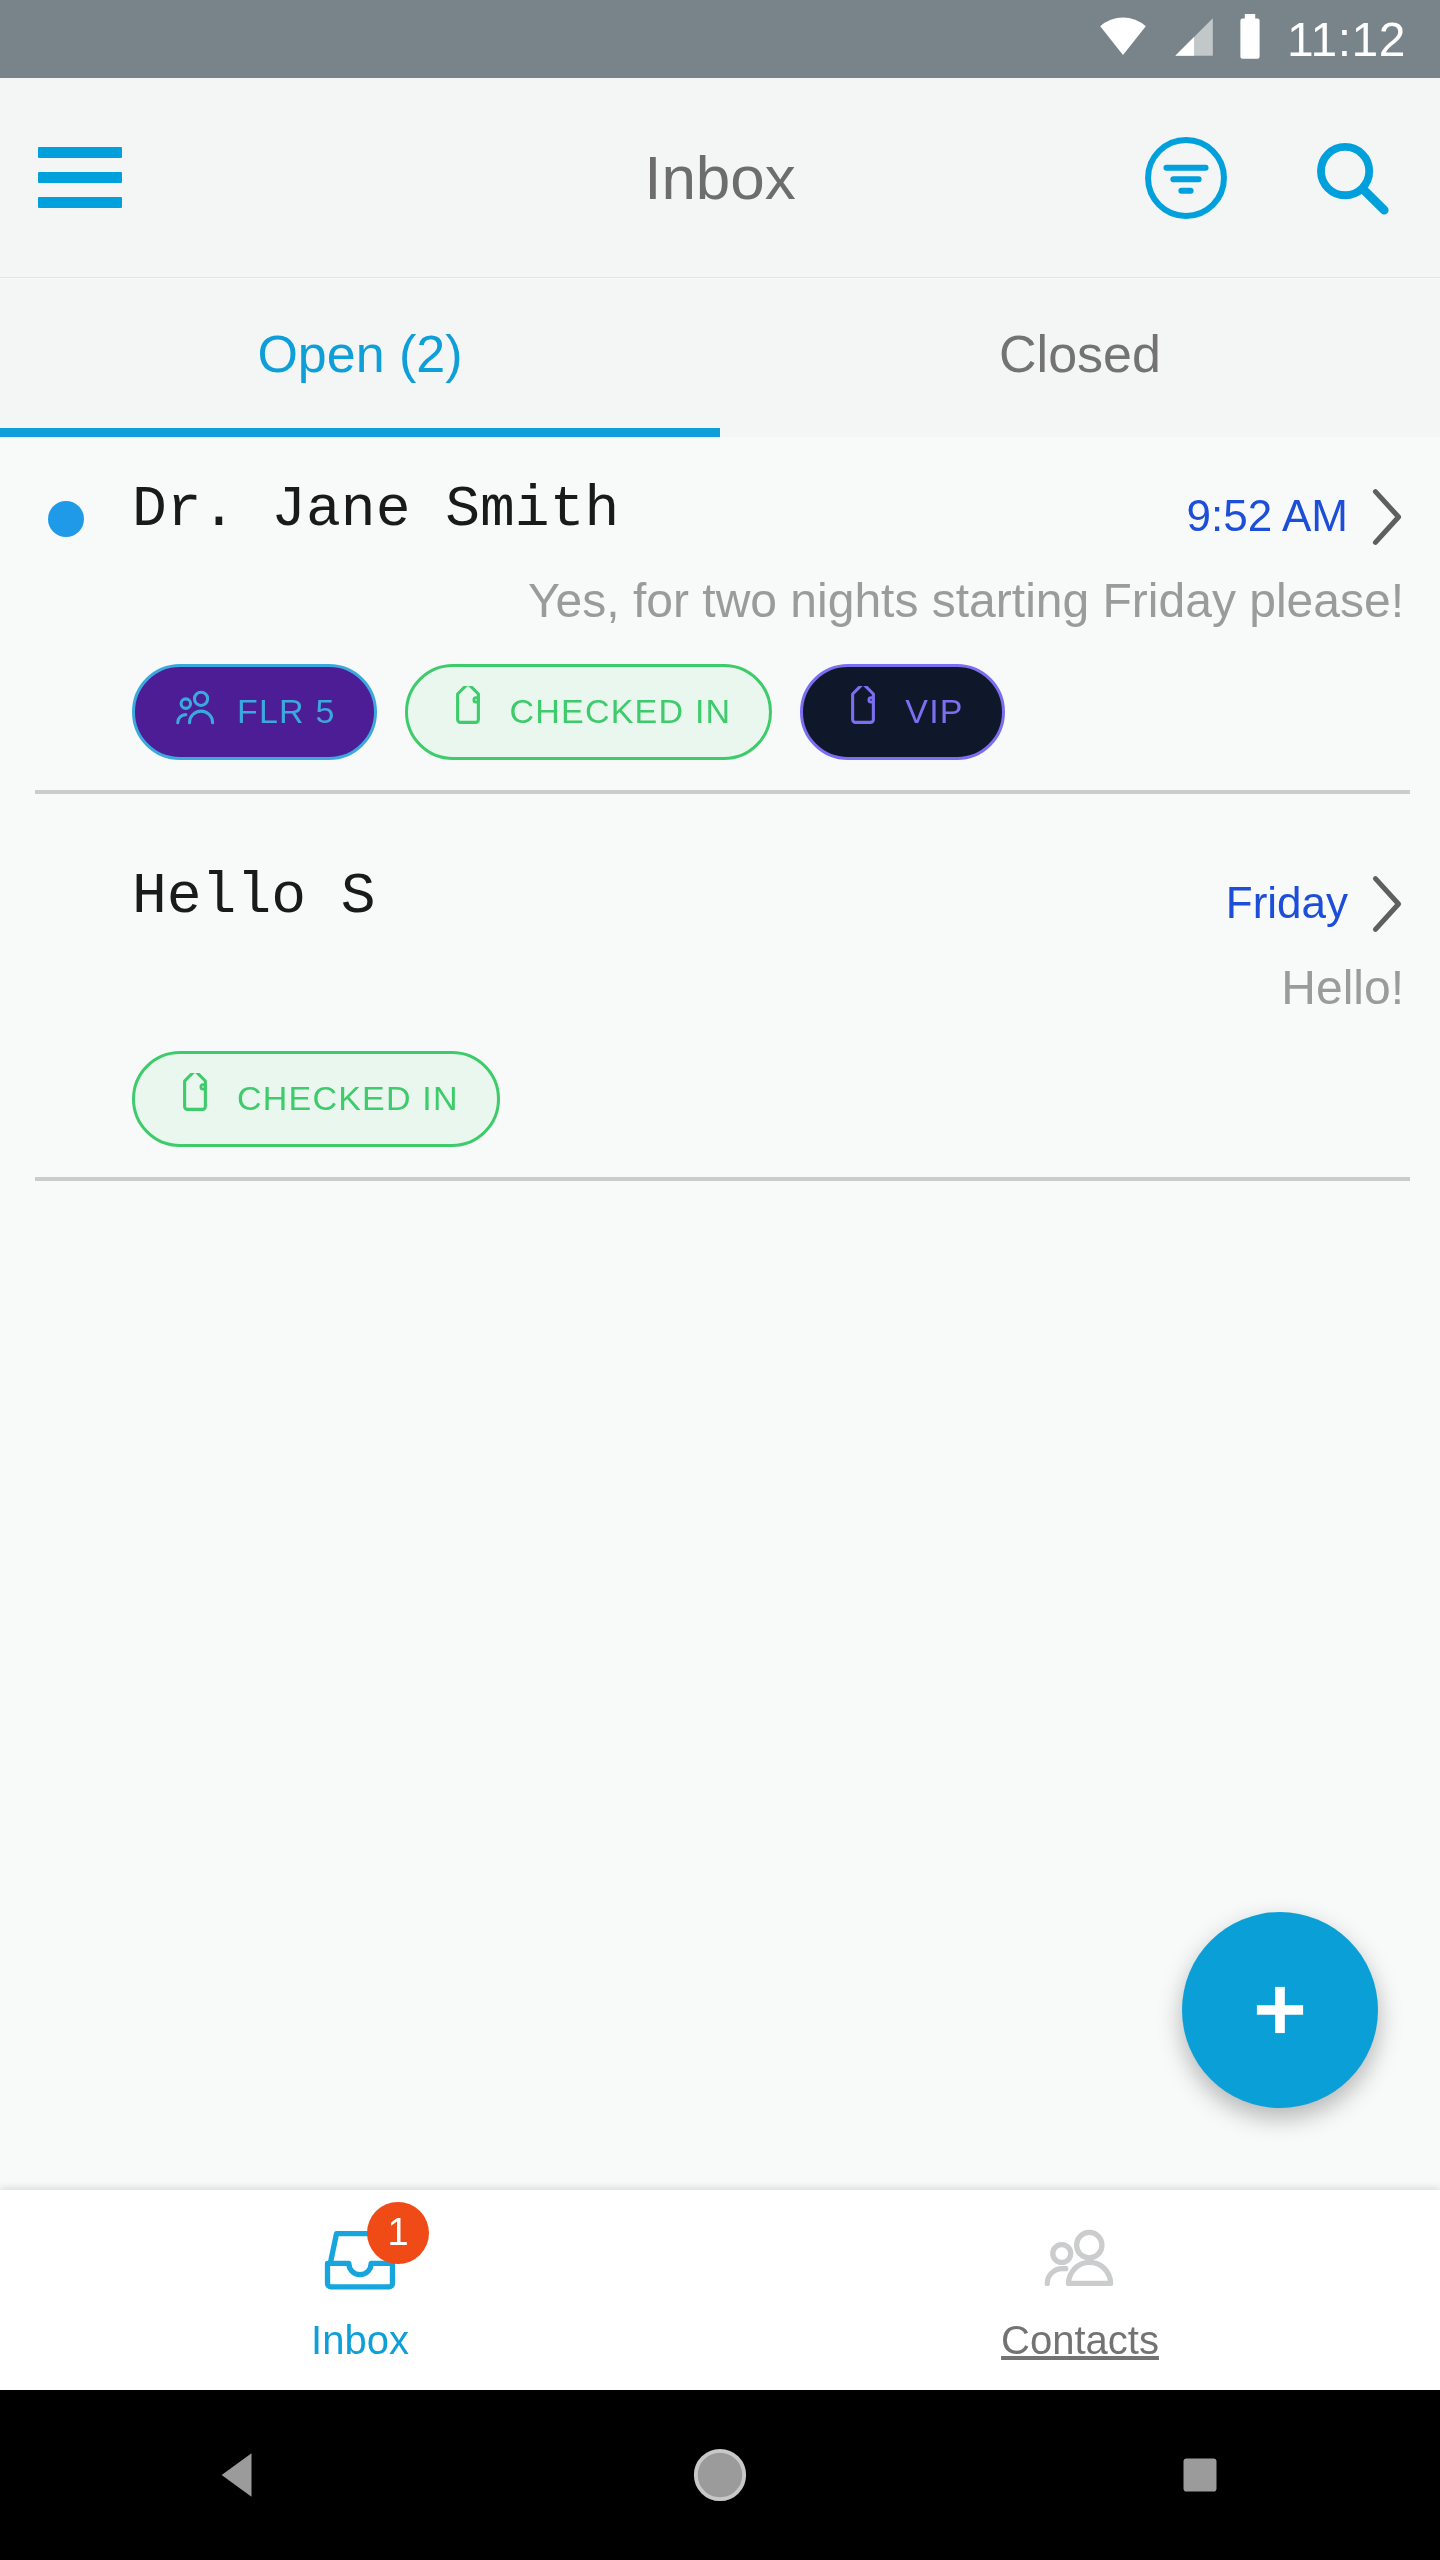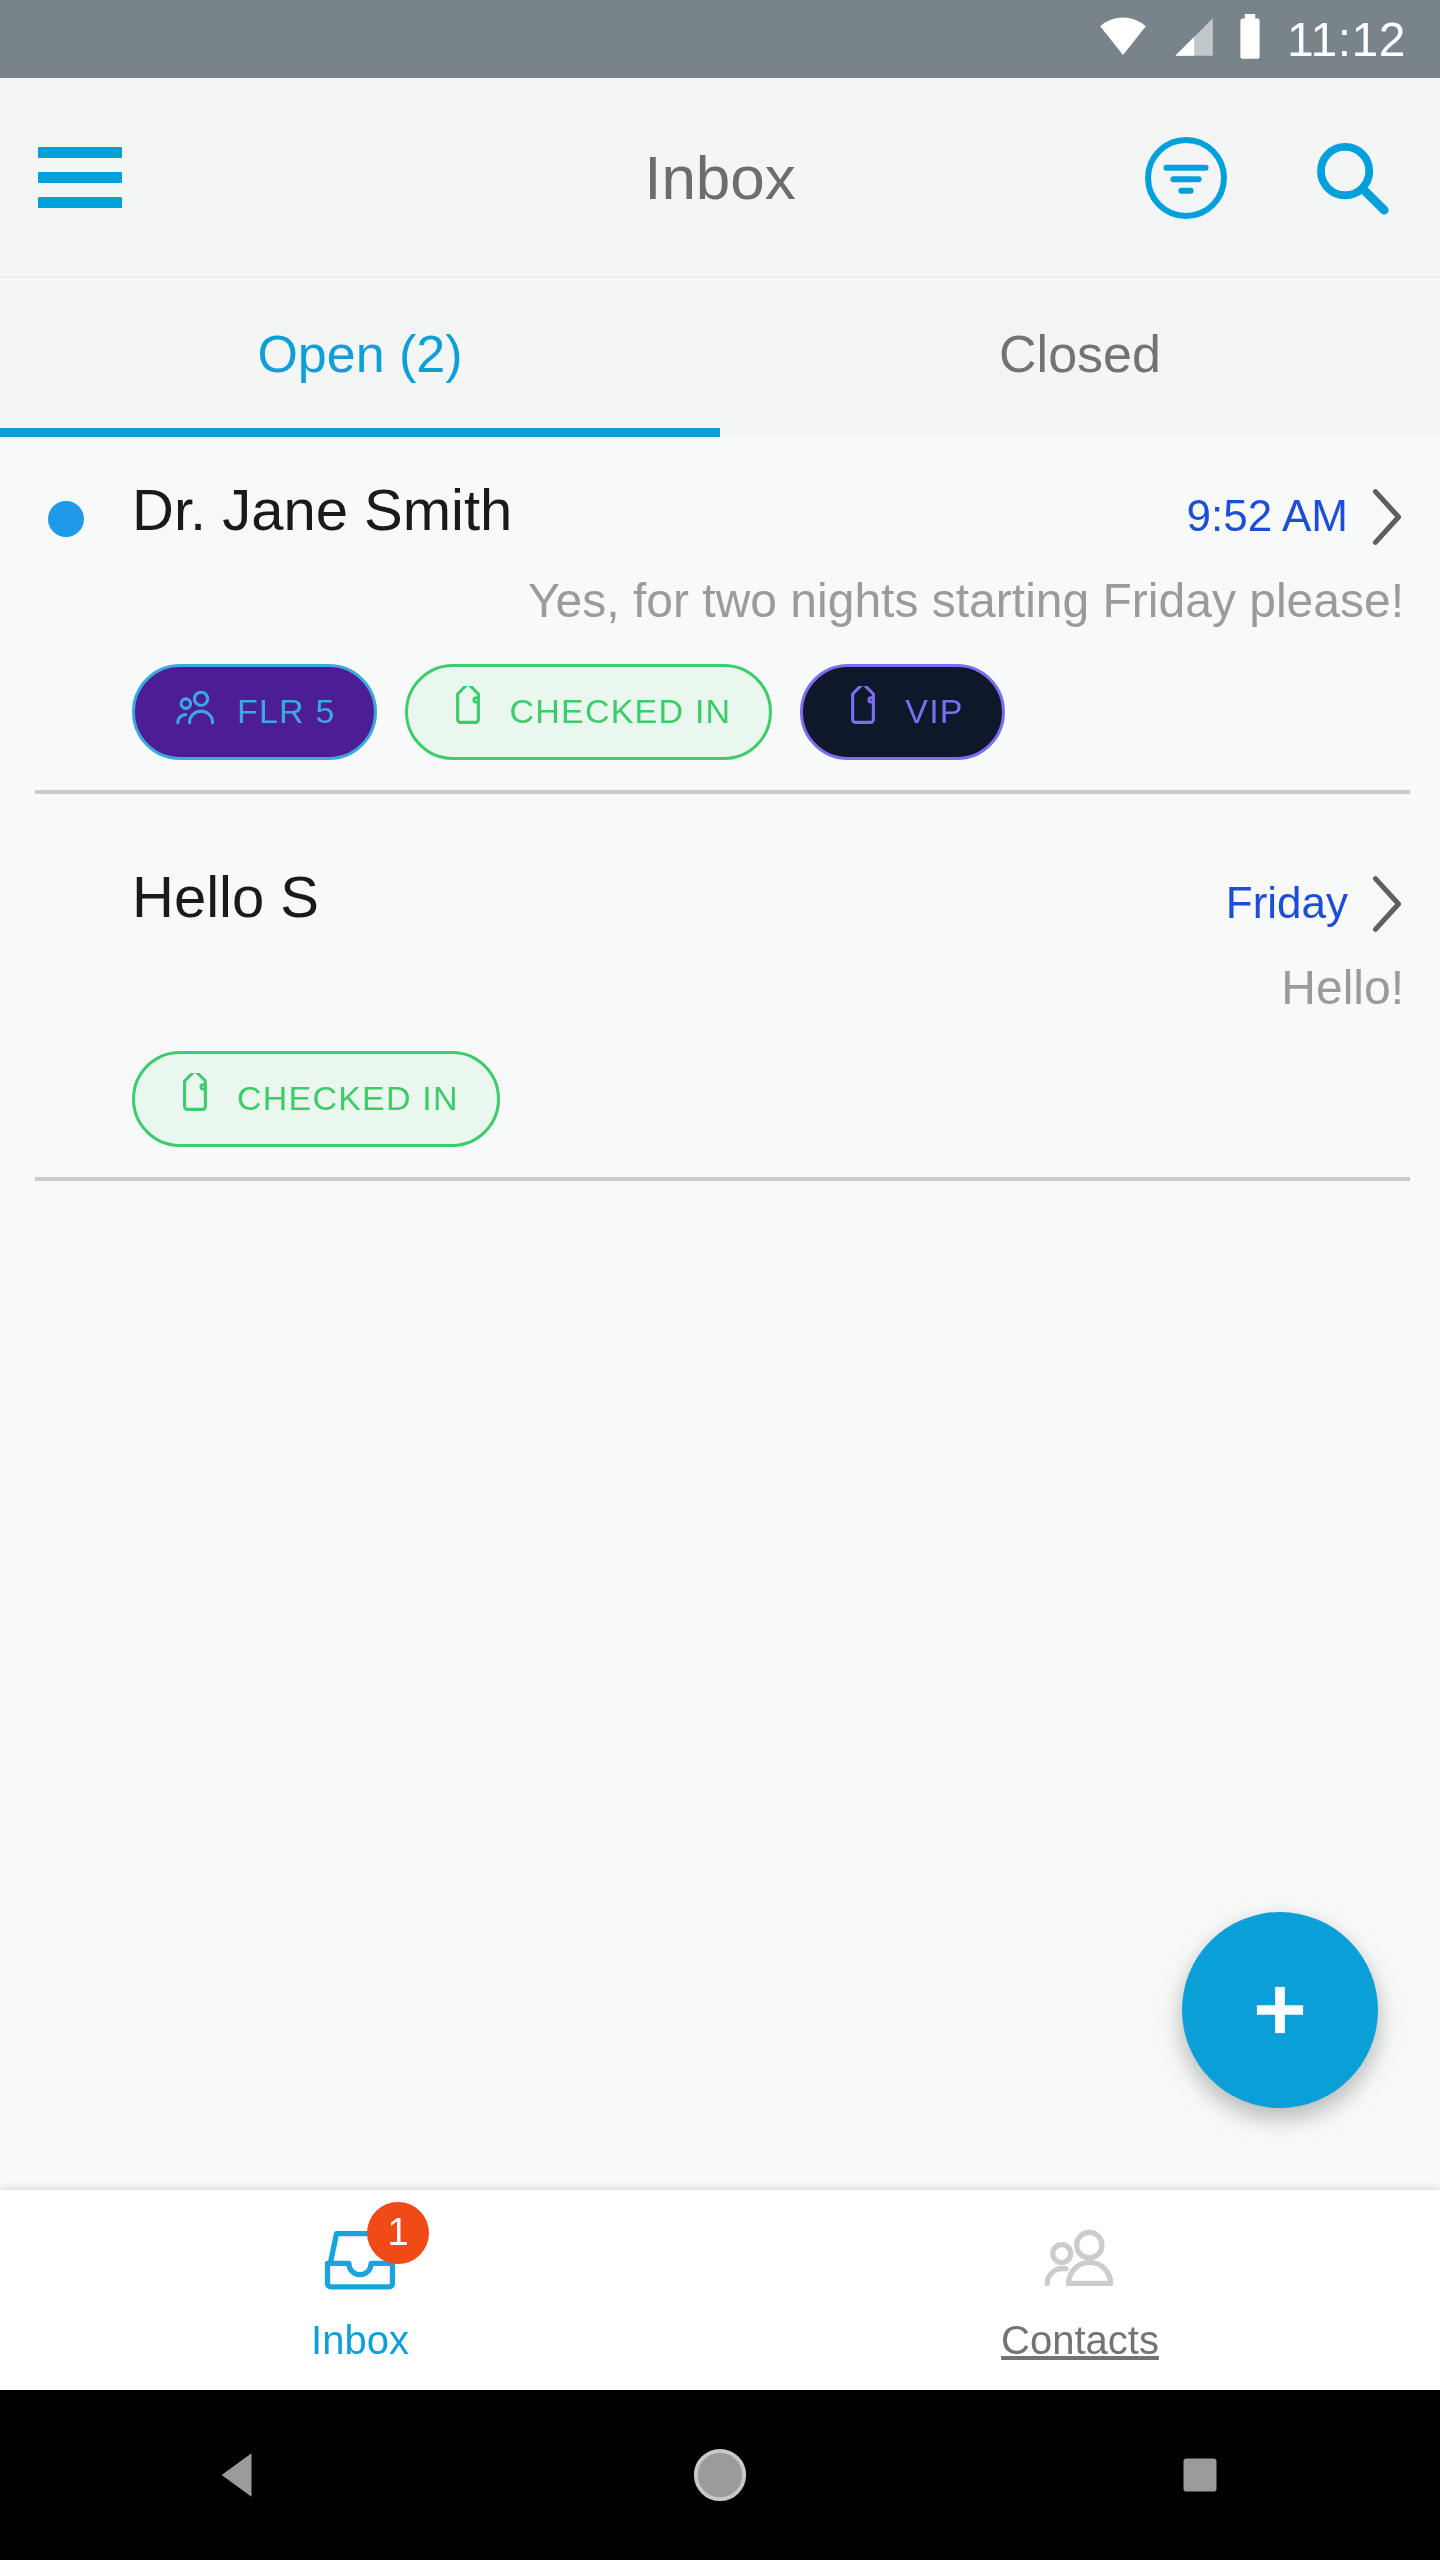--- a/index.html
+++ b/index.html
@@ -50,21 +50,21 @@
   .tab-indicator{
     position:absolute; bottom:0; left:0; width:720px; height:9px; background:#0f9fd8;
   }
 
   
   .list{ position:absolute; top:437px; left:0; width:1440px; bottom:370px; background:#f8f9f9; overflow:hidden; }
   .conv{ position:relative; padding:42px 0 30px 0; }
   .conv-head{ display:flex; align-items:flex-start; padding:0 36px 0 0; }
   .dot-slot{ width:132px; display:flex; justify-content:center; padding-top:22px; }
   .unread-dot{ width:36px; height:36px; border-radius:50%; background:#1f9ae8; }
-  .conv-name{ flex:1; font-size:58px; color:#1a1a1a; line-height:1.08; }
+  .conv-name{ flex:1; font-size:58px; color:#1a1a1a; line-height:1.08;font-family:Liberation Mono, monospace; }
   .conv-time{ font-size:44px; color:#1d4ed8; padding-top:12px; white-space:nowrap; }
   .chev{ margin-left:22px; padding-top:8px; }
   .conv-preview{ font-size:48px; color:#9b9b9b; padding:24px 36px 0 132px; line-height:1.1;text-align:right; }
   .tags{ display:flex; gap:28px; padding:36px 36px 0 132px; flex-wrap:wrap; }
   .tag{
     display:inline-flex; align-items:center; gap:20px;
     height:96px; padding:0 38px; border-radius:48px; border:3px solid;
     font-size:34px; letter-spacing:1.2px; cursor:pointer; white-space:nowrap;
   }
   .divider{ height:4px; background:#c9cbcc; margin:30px 30px 0 35px; }

